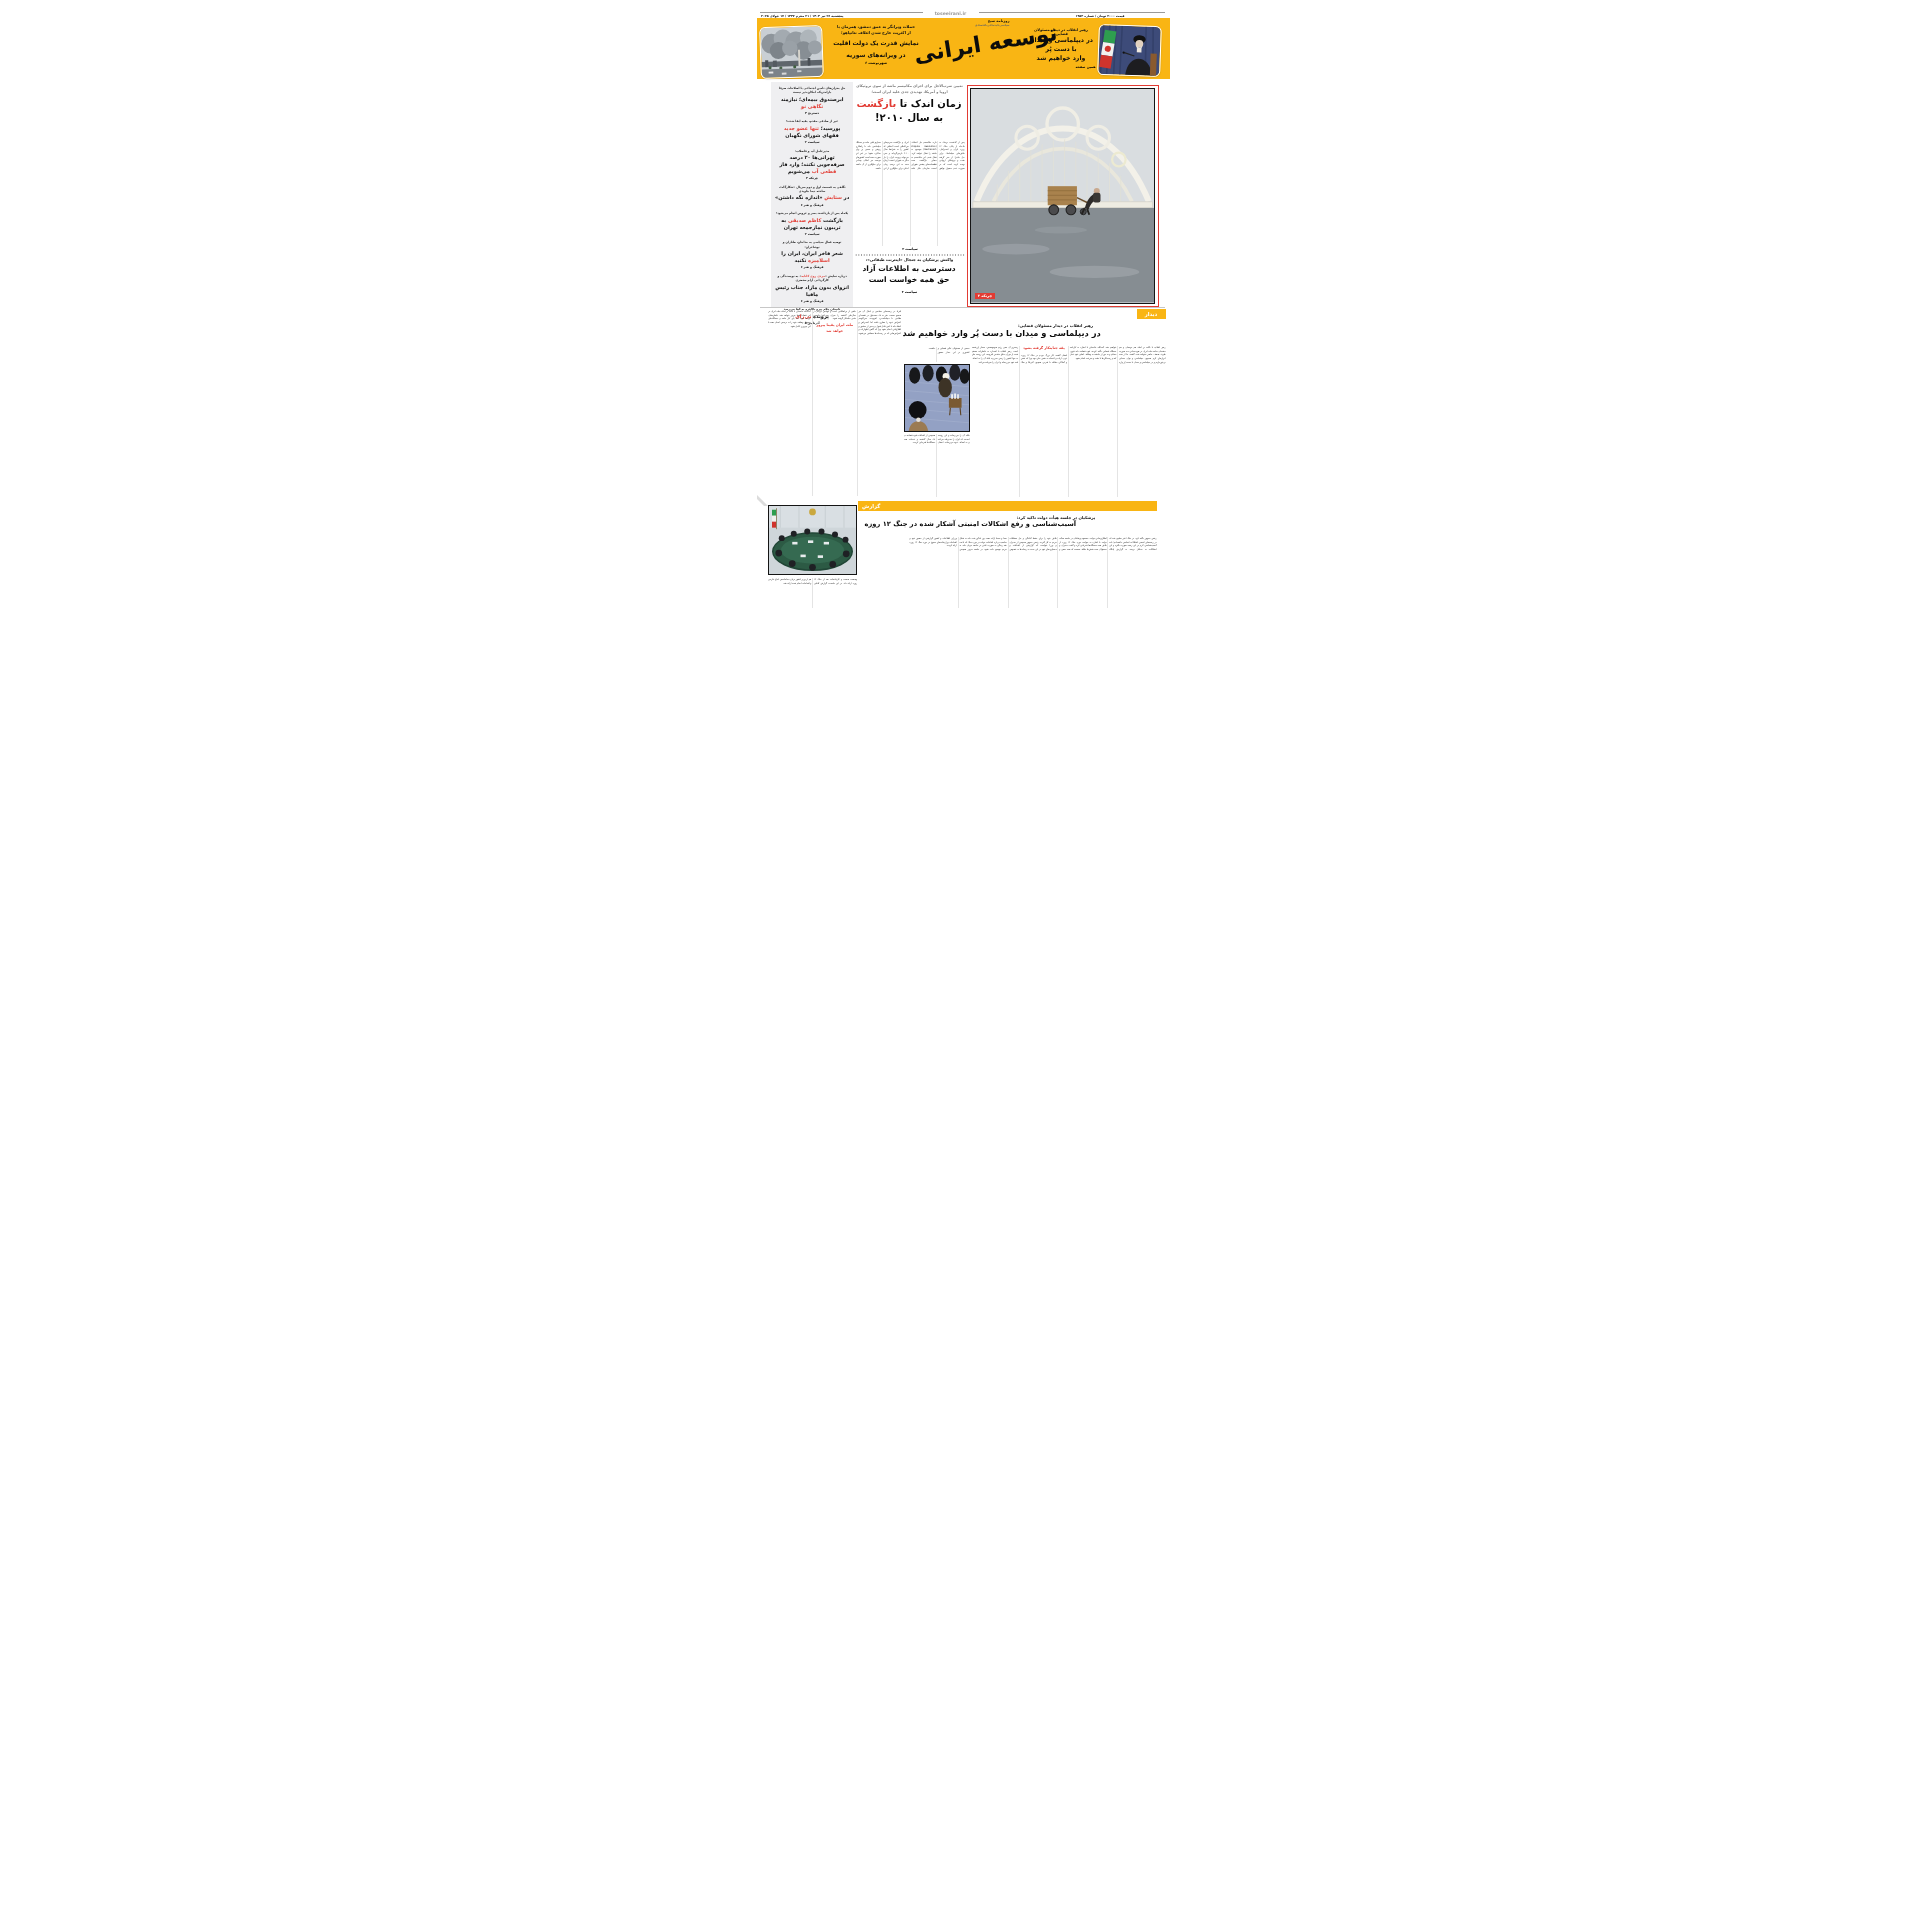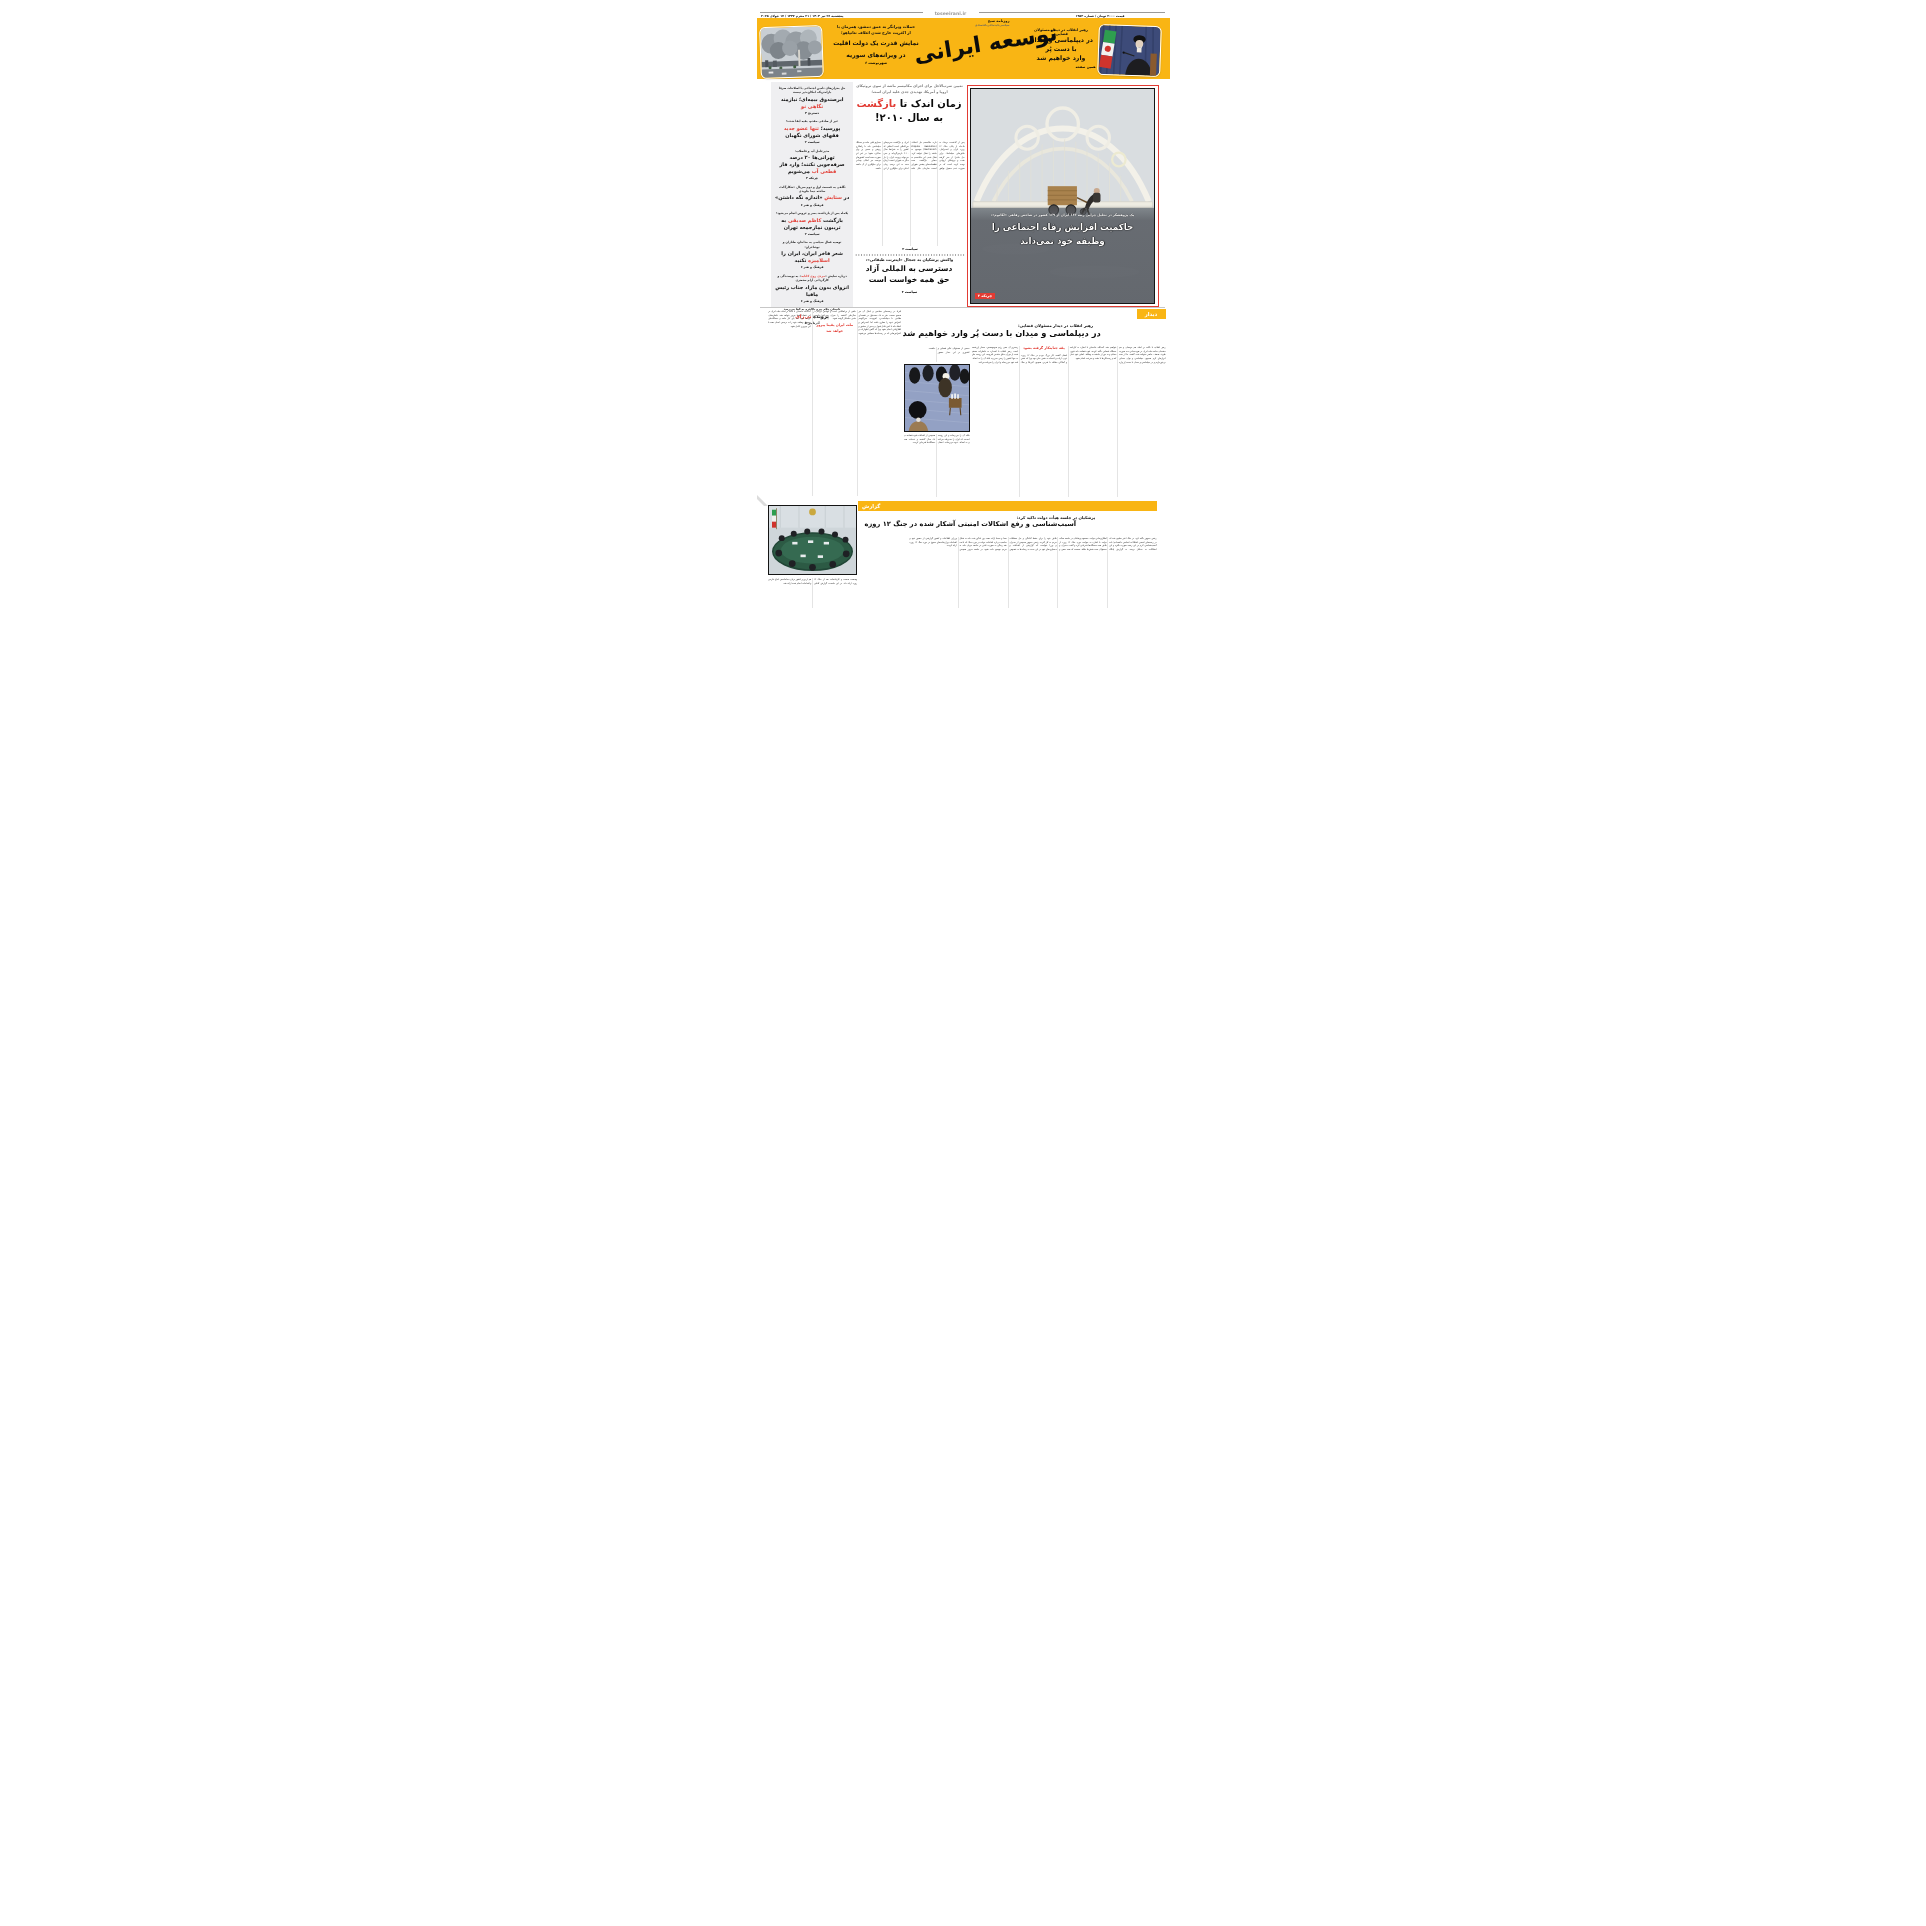--- a/index.html
+++ b/index.html
@@ -224,21 +224,21 @@
     <span>زمان اندک تا </span><span class="red">بازگشت</span><span> به سال ۲۰۱۰!</span>
   </div>
   <div class="abs" id="lead-body">
     <div class="body-txt cols4">پس از گذشــت نزدیک به یک‌ماه از پایان جنگ ۱۲ روزه ایران و اســرائیل، تلاش‌های دیپلماتیک برای حل ماجرا از سر گرفته شده و تروئیکای اروپایی تهدید کرده است که در صورت عدم حصول توافق تازه، مکانیسم حل اختلاف (Dispute Resolution Mechanism) موسوم به ماشه را فعال خواهد کرد. فعال شدن این مکانیسم به معنای بازگشت همه قطعنامه‌های پیشین شورای امنیت سازمان ملل علیه ایران و بازگشت تحریم‌های بین‌المللی است؛ اتفاقی که کشور را به شرایط سال ۲۰۱۰ بازمی‌گرداند و حتی می‌تواند پرونده ایران را بار دیگر به شورای امنیت ارجاع دهد. به این ترتیب زمان اندکی برای جلوگیری از این سناریو باقی مانده و دستگاه دیپلماسی باید با راهکاری روشن و دستی پر وارد مذاکره شود؛ در غیر این صورت بعید است کشورهای دوست نیز امکان چندانی برای جلوگیری از آن داشته باشند.</div>
   </div>
   <div class="abs c b" id="lead-ref">سیاست ۲</div>
   <div class="abs dots" id="lead-dots"></div>
 
   <div class="abs c" id="pez-kicker">واکنش پزشکیان به جنجال «اینترنت طبقاتی»:</div>
   <div class="abs c" id="pez-head">
-    <div>دسترسی به المللی آزاد</div>
+    <div>دسترسی به اطلاعات آزاد</div>
     <div>حق همه خواست است</div>
   </div>
   <div class="abs c" id="pez-ref">سیاست ۲</div>
 
   <div class="abs" id="red-box">
     <div id="red-box-inner">
       <svg width="100%" height="100%" viewBox="0 0 490 560" preserveAspectRatio="none">
         <rect width="490" height="560" fill="#d9dde0"></rect>
         <path d="M15,295 C120,40 370,40 475,295" stroke="#f3f1e9" stroke-width="16" fill="none"></path>
         <path d="M60,295 C150,110 340,110 430,295" stroke="#e9e7dc" stroke-width="10" fill="none"></path>
@@ -278,27 +278,20 @@
           <circle cx="95" cy="17" r="8" fill="#4a4a4c" stroke="#242424" stroke-width="2.5"></circle>
           <line x1="78" y1="-20" x2="108" y2="-6" stroke="#6b4f2c" stroke-width="4"></line>
         </g>
         <g transform="translate(318,268)">
           <circle cx="18" cy="0" r="8" fill="#c8a88e"></circle>
           <path d="M14,6 C-6,14 -10,34 -14,44 L-4,48 C2,34 10,22 26,16 Z" fill="#2e2b29"></path>
           <path d="M-14,44 L-22,60 M-8,46 L-2,62" stroke="#24221f" stroke-width="5"></path>
           <rect x="8" y="4" width="20" height="26" rx="6" fill="#3a3734"></rect>
         </g>
       </svg>
-      <div id="bridge-overlay">
-        <div class="cap">یک پژوهشگر در تحلیل چرایی رتبه ۱۶۲ ایران از ۱۶۹ کشور در شاخص رفاهی «لگاتوم»:</div>
-        <div class="hl">
-          <div>حاکمیت افزایش رفاه اجتماعی را</div>
-          <div>وظیفه خود نمی‌داند</div>
-        </div>
-      </div>
       <div id="chortke-badge">چرتکه ۳</div>
     </div>
   </div>
 
   <div class="abs sec-rule" style="top:307px;"></div>
   <div class="abs" id="didar-label">دیدار</div>
   <div class="abs" id="didar-kicker">رهبر انقلاب در دیدار مسئولان قضایی:</div>
   <div class="abs" id="didar-head">در دیپلماسی و میدان با دست پُر وارد خواهیم شد</div>
 
   <div class="abs" id="didar-colA">

